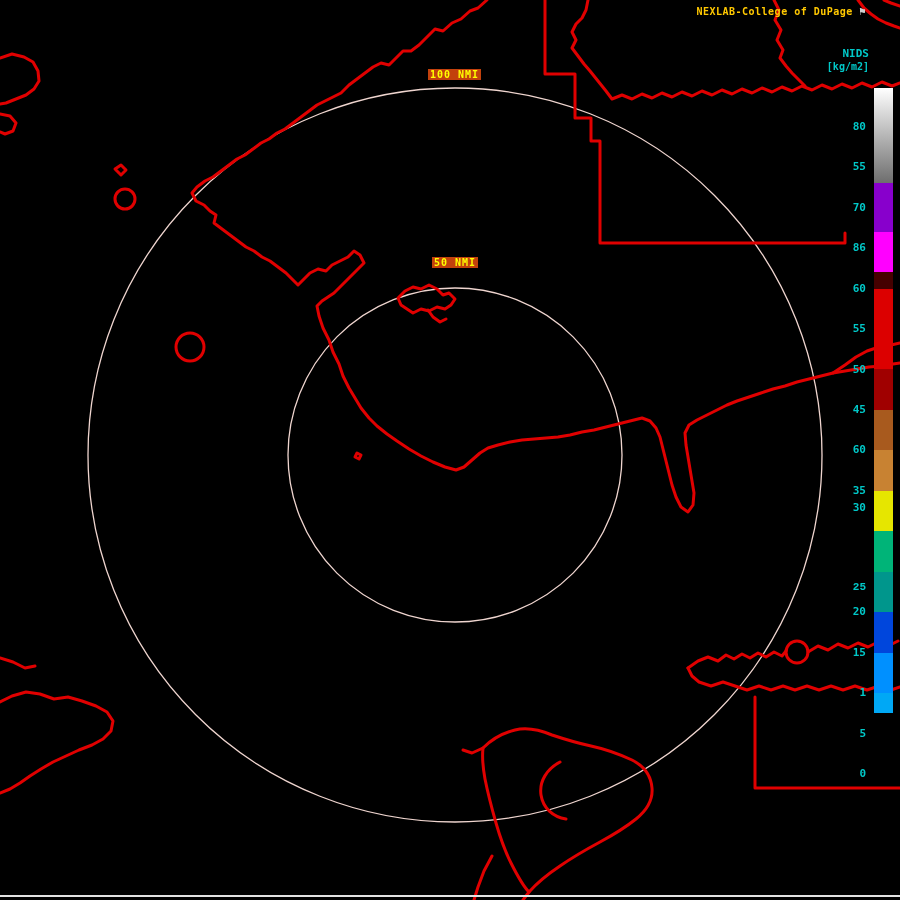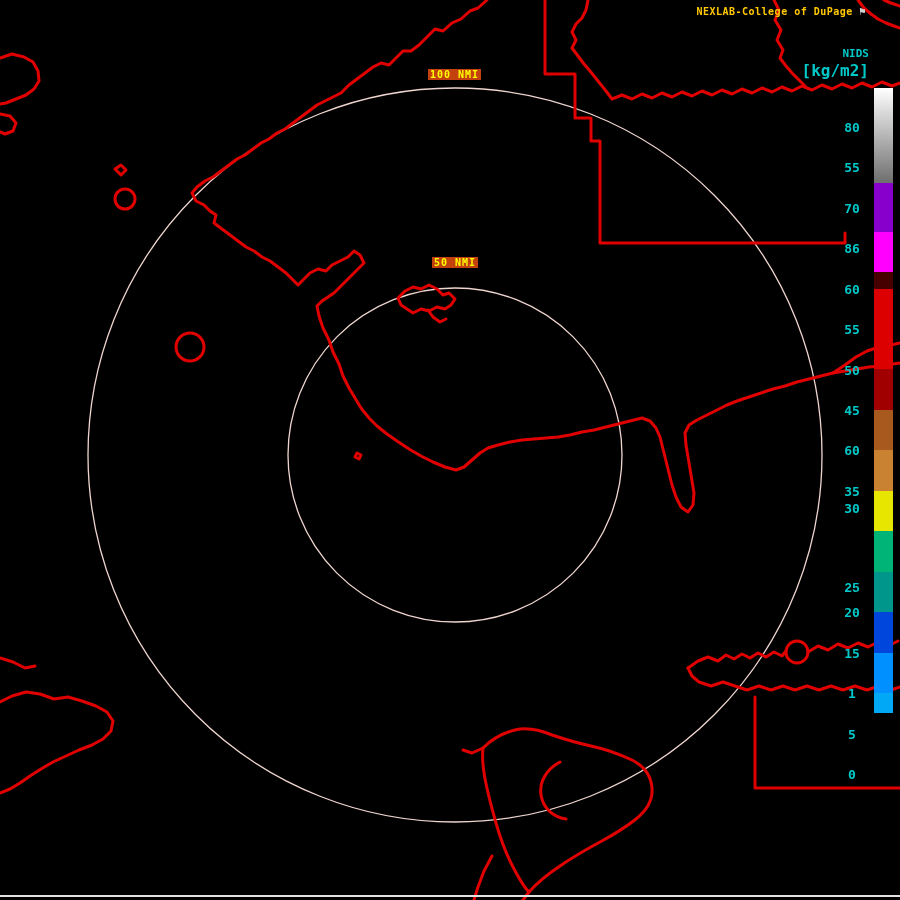--- a/index.html
+++ b/index.html
@@ -3,25 +3,25 @@
 <meta charset="utf-8">
 <style>
   html,body{margin:0;padding:0;background:#000;}
   .stage{position:relative;width:900px;height:900px;background:#000;overflow:hidden;
          font-family:"DejaVu Sans Mono",monospace;}
   .stage svg{position:absolute;left:0;top:0;}
   .brand-row{position:absolute;top:5px;right:34px;display:flex;align-items:center;gap:6px;
              color:#ffc800;font-size:10px;font-weight:bold;letter-spacing:.5px;}
   .logo{color:#cfcfcf;font-size:11px;font-weight:normal;}
   .legend-title{position:absolute;top:47px;right:31px;color:#00c8c8;font-size:11px;font-weight:bold;}
-  .legend-units{position:absolute;top:61px;right:31px;color:#00c8c8;font-size:16px;font-weight:bold;}
+  .legend-units{position:absolute;top:61px;right:31px;color:#00c8c8;font-size:10px;font-weight:bold;}
   #colorbar{position:absolute;}
   .cb-seg{width:100%;}
-  .tick{position:absolute;left:838px;width:28px;text-align:center;color:#00c8c8;
-        font-size:13px;font-weight:bold;}
+  .tick{position:absolute;left:838px;width:28px;text-align:right;color:#00c8c8;
+        font-size:11px;font-weight:bold;}
   .ring-label{position:absolute;color:#ffff00;font-size:10px;font-weight:bold;
               background:#c2410c;padding:0 2px;letter-spacing:1px;}
   .footer{position:absolute;top:876px;left:0;width:100%;text-align:center;color:#ededed;
           font-size:13px;font-weight:bold;letter-spacing:3px;white-space:pre;}
   .footer-line{position:absolute;top:895px;left:0;width:100%;height:2px;background:#e2e2e2;}
 </style>
 </head>
 <body>
 
 <div class="stage">

